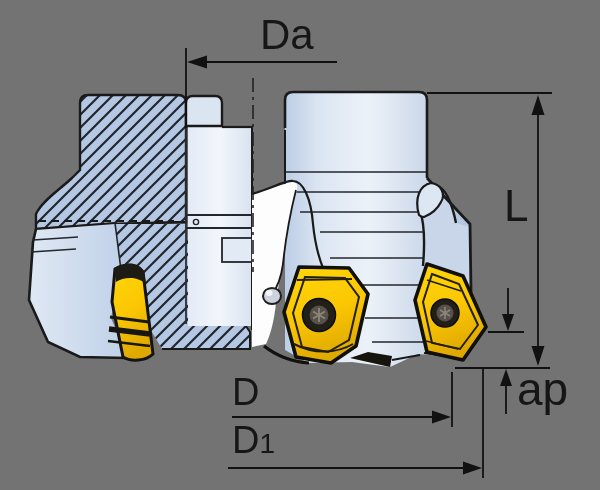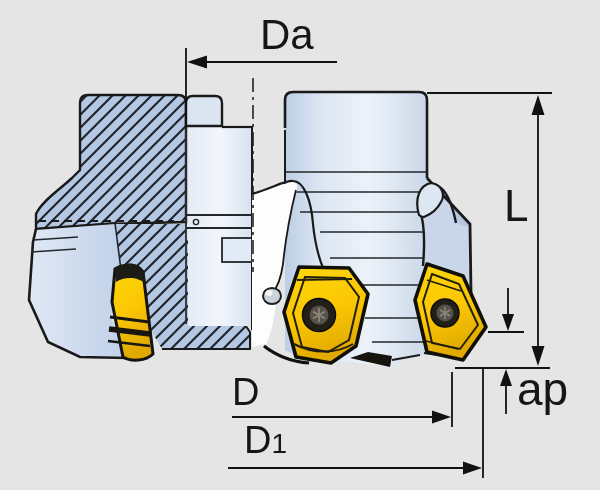--- a/index.html
+++ b/index.html
@@ -1,23 +1,23 @@
 <!DOCTYPE html>
 <html><head>
 <meta charset="utf-8">
 <style>
   html,body{margin:0;padding:0;background:#ffffff;}
-  .stage{position:relative;width:600px;height:490px;background:#e5e5e5;overflow:hidden;
+  .stage{position:relative;width:600px;height:490px;background:#737373;overflow:hidden;
          font-family:"Liberation Sans", sans-serif;}
   .stage svg{position:absolute;left:0;top:0;}
   .dim-label{position:absolute;color:#161616;line-height:1;white-space:nowrap;}
   .dim-label.da{left:260px;top:14px;font-size:42px;}
   .dim-label.l{left:504px;top:184px;font-size:44px;}
   .dim-label.d{left:232px;top:373px;font-size:38px;}
-  .dim-label.d1{left:244px;top:421px;font-size:38px;}
+  .dim-label.d1{left:232px;top:421px;font-size:38px;}
   .dim-label.d1 .sub{font-size:28px;}
   .dim-label.ap{left:517px;top:366px;font-size:46px;}
 </style>
 </head>
 <body>
 
 <div class="stage">
 
 <svg width="600" height="490" viewBox="0 0 600 490">
   <defs>

